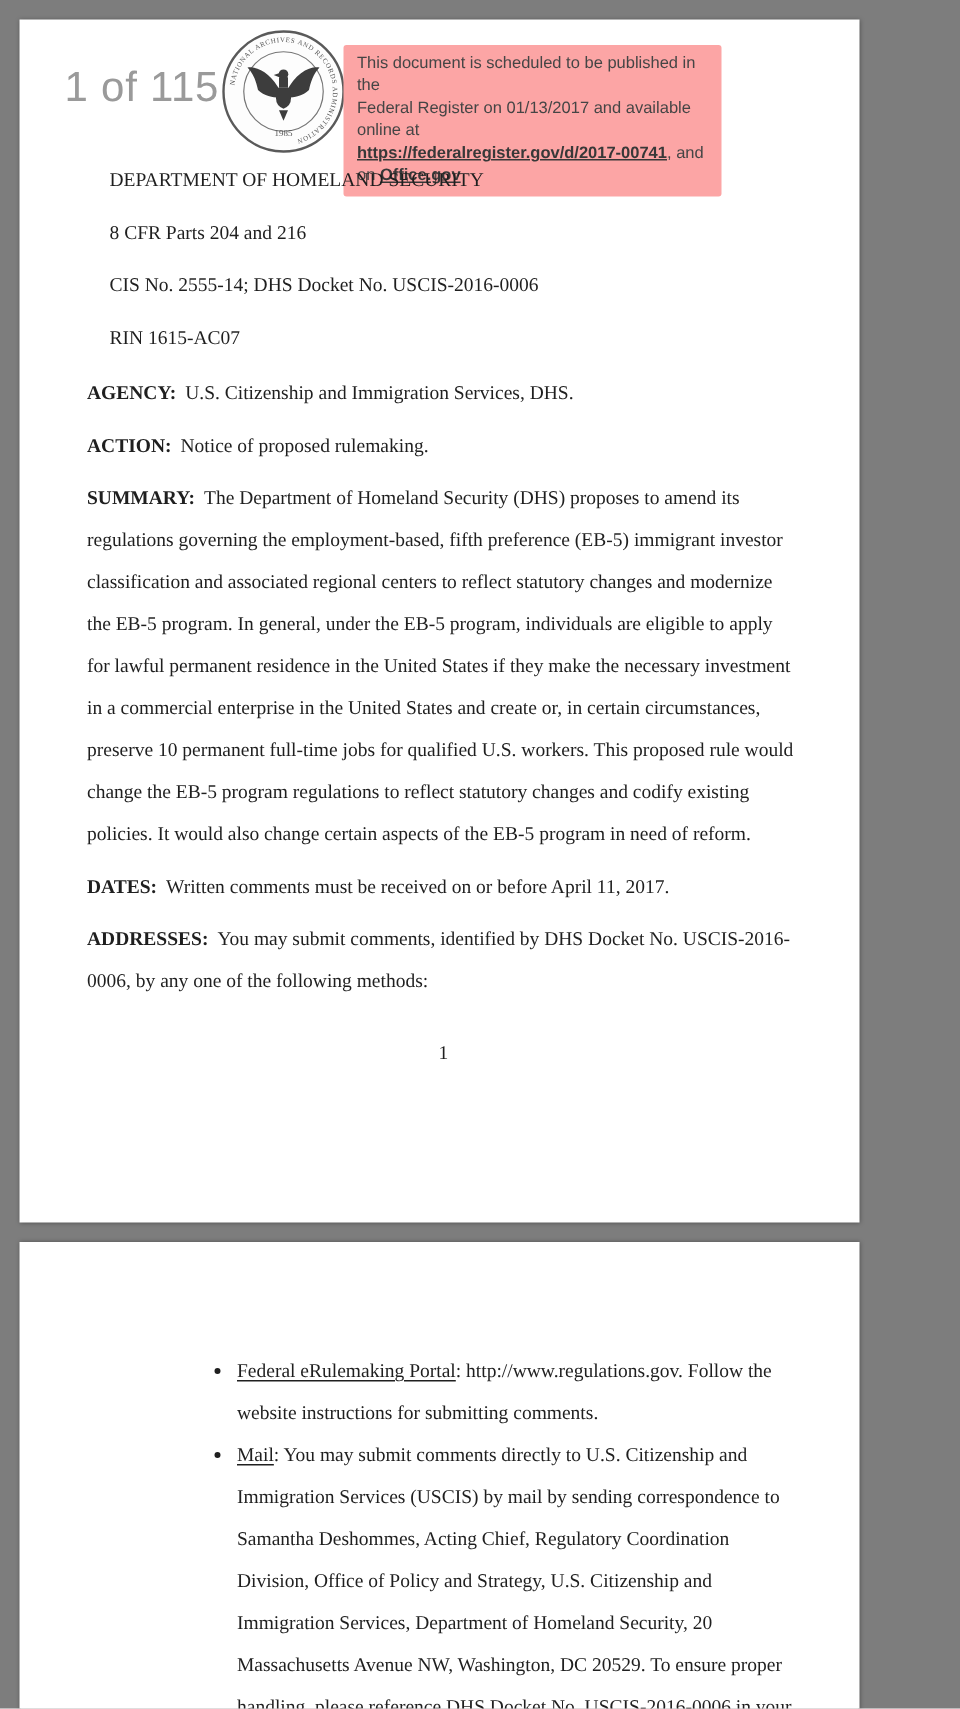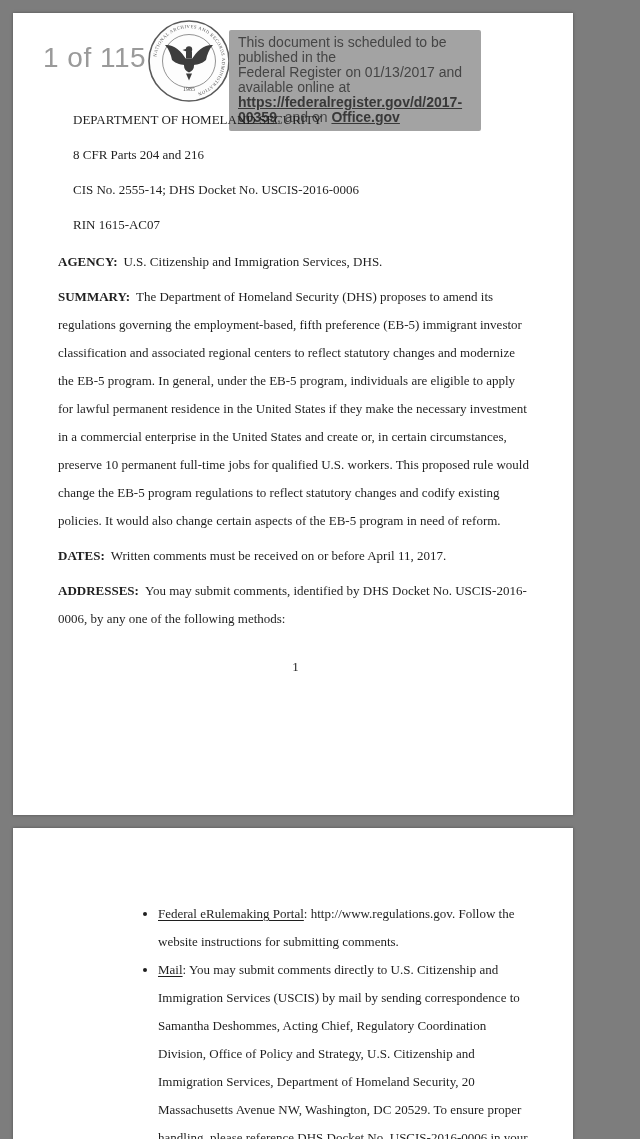--- a/index.html
+++ b/index.html
@@ -21,24 +21,24 @@
 
   
   .page-indicator {
     position:absolute; left:30px; top:30px;
     font-family:"Liberation Sans","DejaVu Sans",sans-serif;
     font-size:28px; line-height:30px; color:#9a9a9a; letter-spacing:.5px;
   }
   .seal { position:absolute; left:134px; top:6px; width:84px; height:84px; }
   .stamp {
     position:absolute; left:216px; top:17px; width:252px;
-    background:#a3a3a3; border-radius:2px;
+    background:#fca5a5; border-radius:2px;
     padding:5px 9px 6px 9px;
     font-family:"Liberation Sans","DejaVu Sans",sans-serif;
-    font-size:14px; line-height:15px; color:#454545;
+    font-size:11px; line-height:15px; color:#454545;
   }
   .stamp-link { font-weight:bold; text-decoration:underline; color:#383838; cursor:pointer; }
 
   
   .doc {
     padding:0 40px 0 45px;
     font-size:13px; line-height:28px;
   }
   .billing {
     padding-top:71px; line-height:18px;
@@ -86,35 +86,36 @@
         <path d="M37,39.5 h10 v7 q0,5 -5,7 q-5,-2 -5,-7 z"></path>
         <path d="M39,54.5 l3,7 l3,-7 z"></path>
       </g>
       <text x="42" y="71.5" text-anchor="middle" font-size="6" fill="#555555" font-family="Liberation Serif, DejaVu Serif, serif">1985</text>
     </svg>
   </div>
 
   <div class="stamp">
     <span>This document is scheduled to be published in the</span><br>
     <span>Federal Register on 01/13/2017 and available online at</span><br>
-    <a class="stamp-link">https://federalregister.gov/d/2017-00359</a><span>, and on </span><a class="stamp-link">Office.gov</a>
+    <a class="stamp-link">https://federalregister.gov/d/2017-00741</a><span>, and on </span><a class="stamp-link">Office.gov</a>
   </div>
 
   <div class="doc">
     <div class="billing">9111-97</div>
 
     <div class="headings">
       <div>DEPARTMENT OF HOMELAND SECURITY</div>
       <div>8 CFR Parts 204 and 216</div>
       <div>CIS No. 2555-14; DHS Docket No. USCIS-2016-0006</div>
       <div>RIN 1615-AC07</div>
     </div>
 
     <p class="sec"><span class="lbl">AGENCY:</span><span>U.S. Citizenship and Immigration Services, DHS.</span></p>
 
+    <p class="sec"><span class="lbl">ACTION:</span><span>Notice of proposed rulemaking.</span></p>
 
     <p class="sec"><span class="lbl">SUMMARY:</span><span>The Department of Homeland Security (DHS) proposes to amend its regulations governing the employment-based, fifth preference (EB-5) immigrant investor classification and associated regional centers to reflect statutory changes and modernize the EB-5 program.  In general, under the EB-5 program, individuals are eligible to apply for lawful permanent residence in the United States if they make the necessary investment in a commercial enterprise in the United States and create or, in certain circumstances, preserve 10 permanent full-time jobs for qualified U.S. workers.  This proposed rule would change the EB-5 program regulations to reflect statutory changes and codify existing policies.  It would also change certain aspects of the EB-5 program in need of reform.</span></p>
 
     <p class="sec"><span class="lbl">DATES:</span><span>Written comments must be received on or before April 11, 2017.</span></p>
 
     <p class="sec"><span class="lbl">ADDRESSES:</span><span>You may submit comments, identified by DHS Docket No. USCIS-2016-0006, by any one of the following methods:</span></p>
 
     <div class="pagenum">1</div>
   </div>
 </div>

